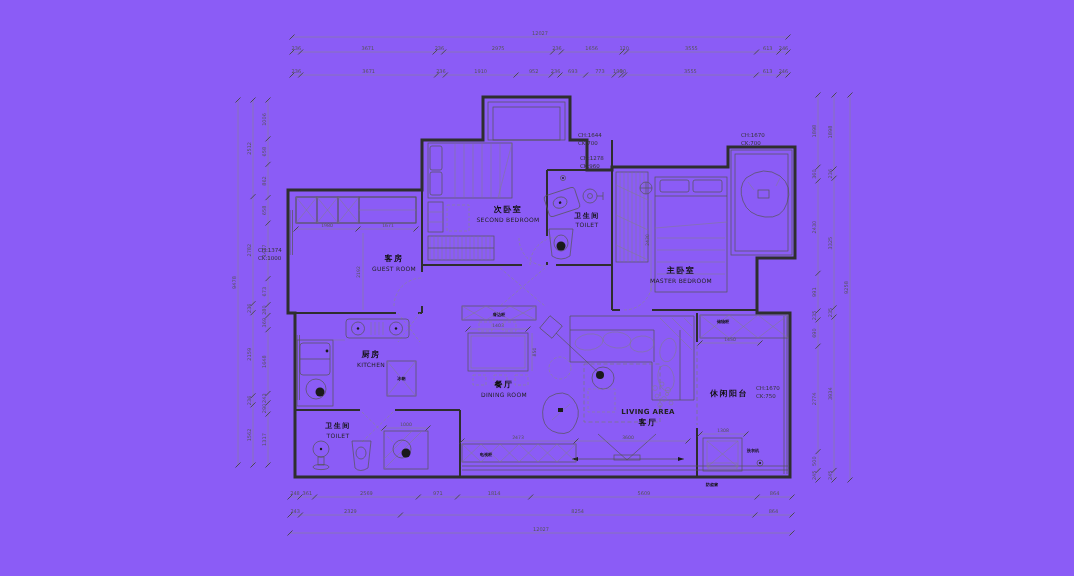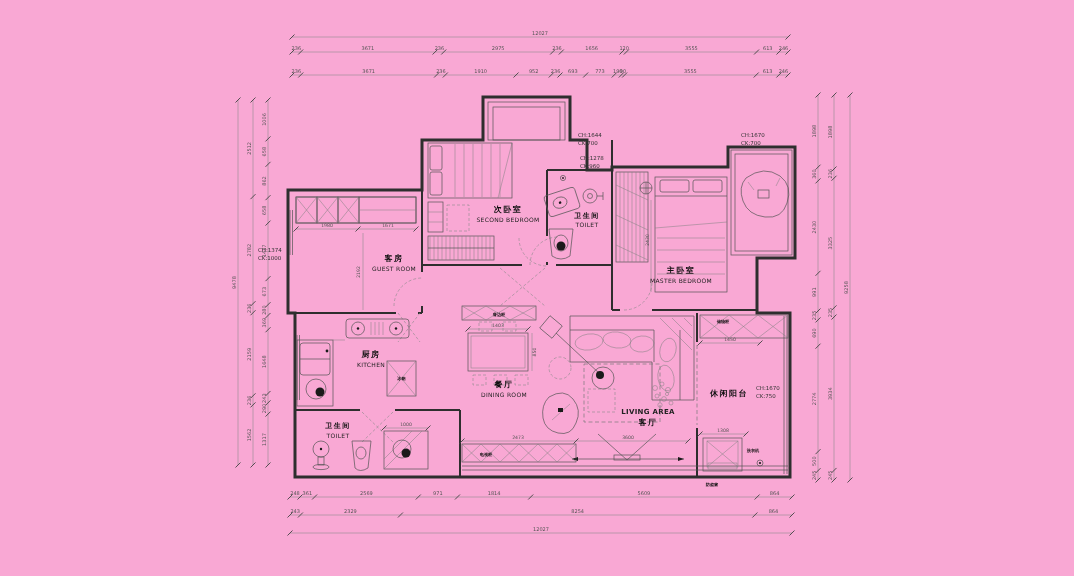--- a/index.html
+++ b/index.html
@@ -1,16 +1,16 @@
 <!DOCTYPE html>
 <html><head>
 <meta charset="utf-8">
 <style>
   html,body{margin:0;padding:0;background:#ffffff;}
-  .canvas{position:relative;width:1074px;height:576px;background:#f9a8d4;overflow:hidden;}
+  .canvas{position:relative;width:1074px;height:576px;background:#8b5cf6;overflow:hidden;}
   svg{display:block;}
   text{font-family:"DejaVu Sans","Liberation Sans",sans-serif;}
   .w3{stroke:#2e2e2e;stroke-width:3;fill:none;stroke-linejoin:miter;}
   .w2{stroke:#2e2e2e;stroke-width:2;fill:none;}
   .thin{stroke:#555;stroke-width:0.7;fill:none;}
   .thin2{stroke:#808080;stroke-width:0.5;fill:none;}
   .dash{stroke:#7a7a7a;stroke-width:0.7;fill:none;stroke-dasharray:4 2.5;}
   .dashf{stroke:#8a8a8a;stroke-width:0.6;fill:none;stroke-dasharray:3 2;}
   .dim-line{stroke:#8a8a8a;stroke-width:0.55;}
   .dim-tick{stroke:#444;stroke-width:0.9;}

